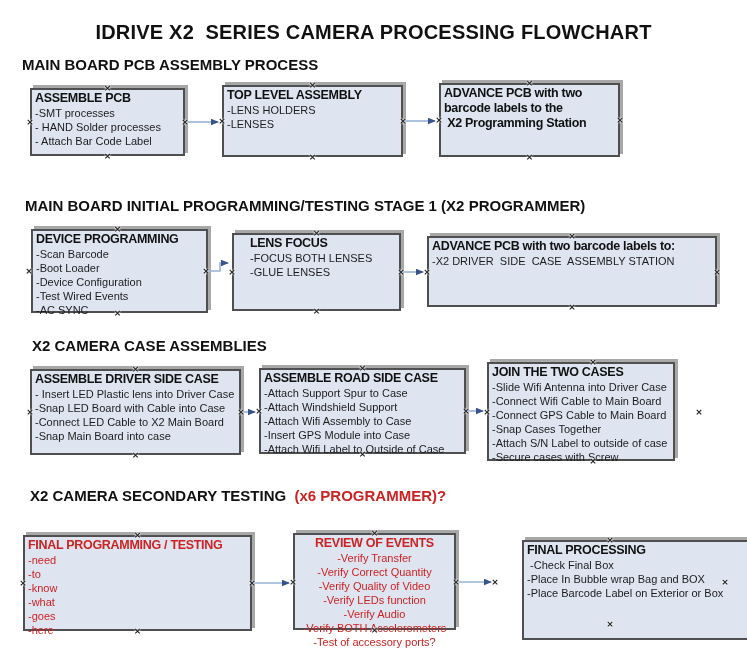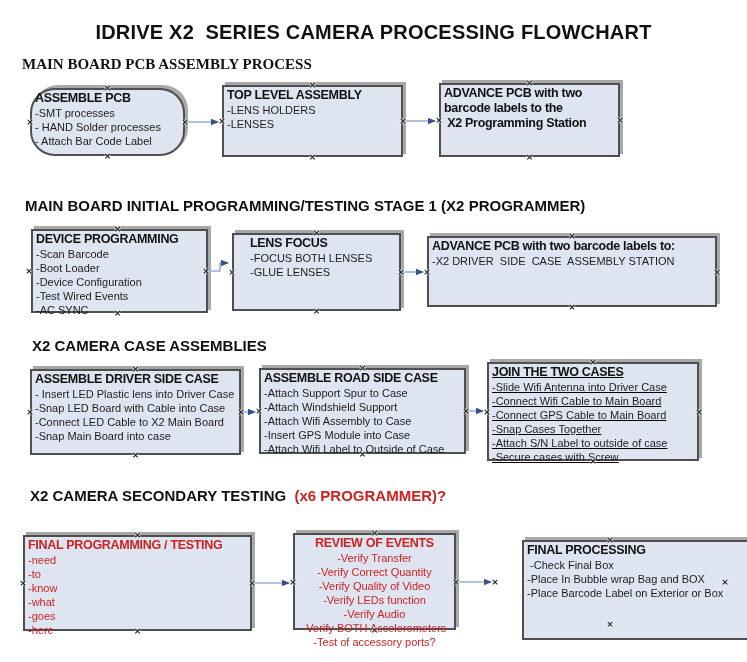--- a/index.html
+++ b/index.html
@@ -8,21 +8,21 @@
     font-family:"Liberation Sans", sans-serif;overflow:hidden;
   }
   .main-title{
     position:absolute;top:21px;left:0;width:100%;text-align:center;
     font-size:20px;font-weight:bold;color:#111;white-space:pre;letter-spacing:.2px;
   }
   .section-heading{
     position:absolute;font-size:15px;font-weight:bold;color:#111;white-space:pre;
   }
   .section-heading .red-part{color:var(--red);}
-  #heading-1{left:22px;top:56px;font-family:Liberation Serif, serif;}
+  #heading-1{left:22px;top:56px;}
   #heading-2{left:25px;top:197px;}
   #heading-3{left:32px;top:337px;}
   #heading-4{left:30px;top:487px;}
   .box{
     position:absolute;box-sizing:border-box;z-index:1;
     background:var(--box-fill);border:2px solid var(--box-border);
     box-shadow:3px -3px 0 var(--box-shadow);
     padding:1px 3px 0 3px;overflow:visible;
   }
   .box-title{
@@ -62,21 +62,21 @@
       <path d="M405,121 L435,121" class="arrow-line" marker-end="url(#ah)"></path>
       <path d="M208,271 L220,271 L220,263 L228,263" class="arrow-line" marker-end="url(#ah)"></path>
       <path d="M403,272 L423,272" class="arrow-line" marker-end="url(#ah)"></path>
       <path d="M243,412 L255,412" class="arrow-line" marker-end="url(#ah)"></path>
       <path d="M468,411 L483,411" class="arrow-line" marker-end="url(#ah)"></path>
       <path d="M254,583 L289,583" class="arrow-line" marker-end="url(#ah)"></path>
       <path d="M458,582 L491,582" class="arrow-line" marker-end="url(#ah)"></path>
     </svg>
 
   <div id="boxes-layer">
-      <div class="box" style="left: 30px; top: 88px; width: 155px; height: 68px; border-radius: 25px;">
+      <div class="box" style="left: 30px; top: 88px; width: 155px; height: 68px;">
         <div class="box-title">ASSEMBLE PCB</div>
         <div class="box-item">-SMT processes</div>
         <div class="box-item">- HAND Solder processes</div>
         <div class="box-item">- Attach Bar Code Label</div>
       </div>
       <span class="handle" style="left: 107.5px; top: 88px;">×</span>
       <span class="handle" style="left: 107.5px; top: 156px;">×</span>
       <span class="handle" style="left: 30px; top: 122px;">×</span>
       <span class="handle" style="left: 185px; top: 122px;">×</span>
       <div class="box" style="left: 222px; top: 85px; width: 181px; height: 72px;">
@@ -142,21 +142,21 @@
         <div class="box-item">-Attach Support Spur to Case</div>
         <div class="box-item">-Attach Windshield Support</div>
         <div class="box-item">-Attach Wifi Assembly to Case</div>
         <div class="box-item">-Insert GPS Module into Case</div>
         <div class="box-item">-Attach Wifi Label to Outside of Case</div>
       </div>
       <span class="handle" style="left: 362.5px; top: 368px;">×</span>
       <span class="handle" style="left: 362.5px; top: 454px;">×</span>
       <span class="handle" style="left: 259px; top: 411px;">×</span>
       <span class="handle" style="left: 466px; top: 411px;">×</span>
-      <div class="box" style="left: 487px; top: 362px; width: 212px; height: 99px; text-decoration: underline;">
+      <div class="box" style="left: 487px; top: 362px; width: 188px; height: 99px;">
         <div class="box-title">JOIN THE TWO CASES</div>
         <div class="box-item">-Slide Wifi Antenna into Driver Case</div>
         <div class="box-item">-Connect Wifi Cable to Main Board</div>
         <div class="box-item">-Connect GPS Cable to Main Board</div>
         <div class="box-item">-Snap Cases Together</div>
         <div class="box-item">-Attach S/N Label to outside of case</div>
         <div class="box-item">-Secure cases with Screw</div>
       </div>
       <span class="handle" style="left: 593px; top: 362px;">×</span>
       <span class="handle" style="left: 593px; top: 461px;">×</span>

